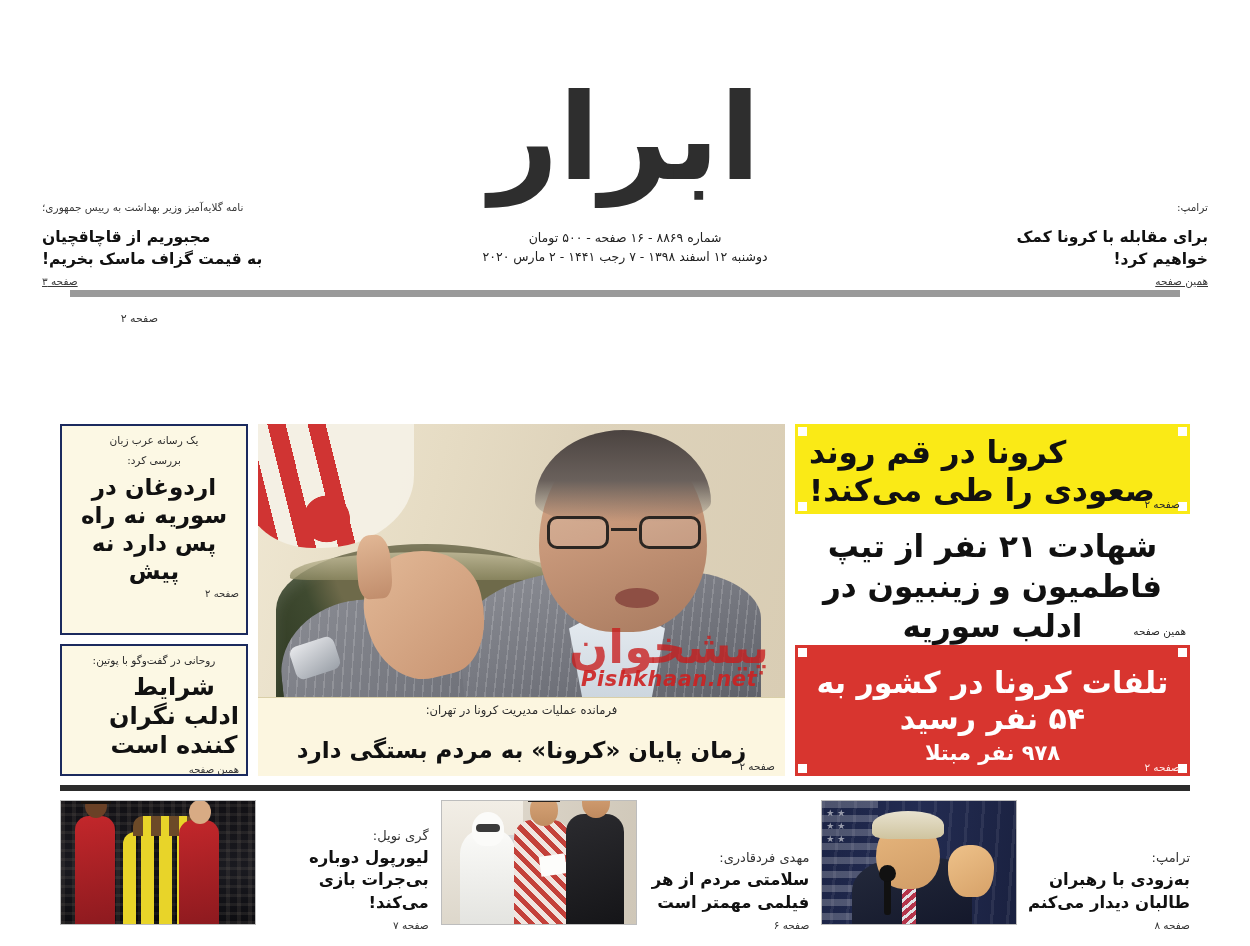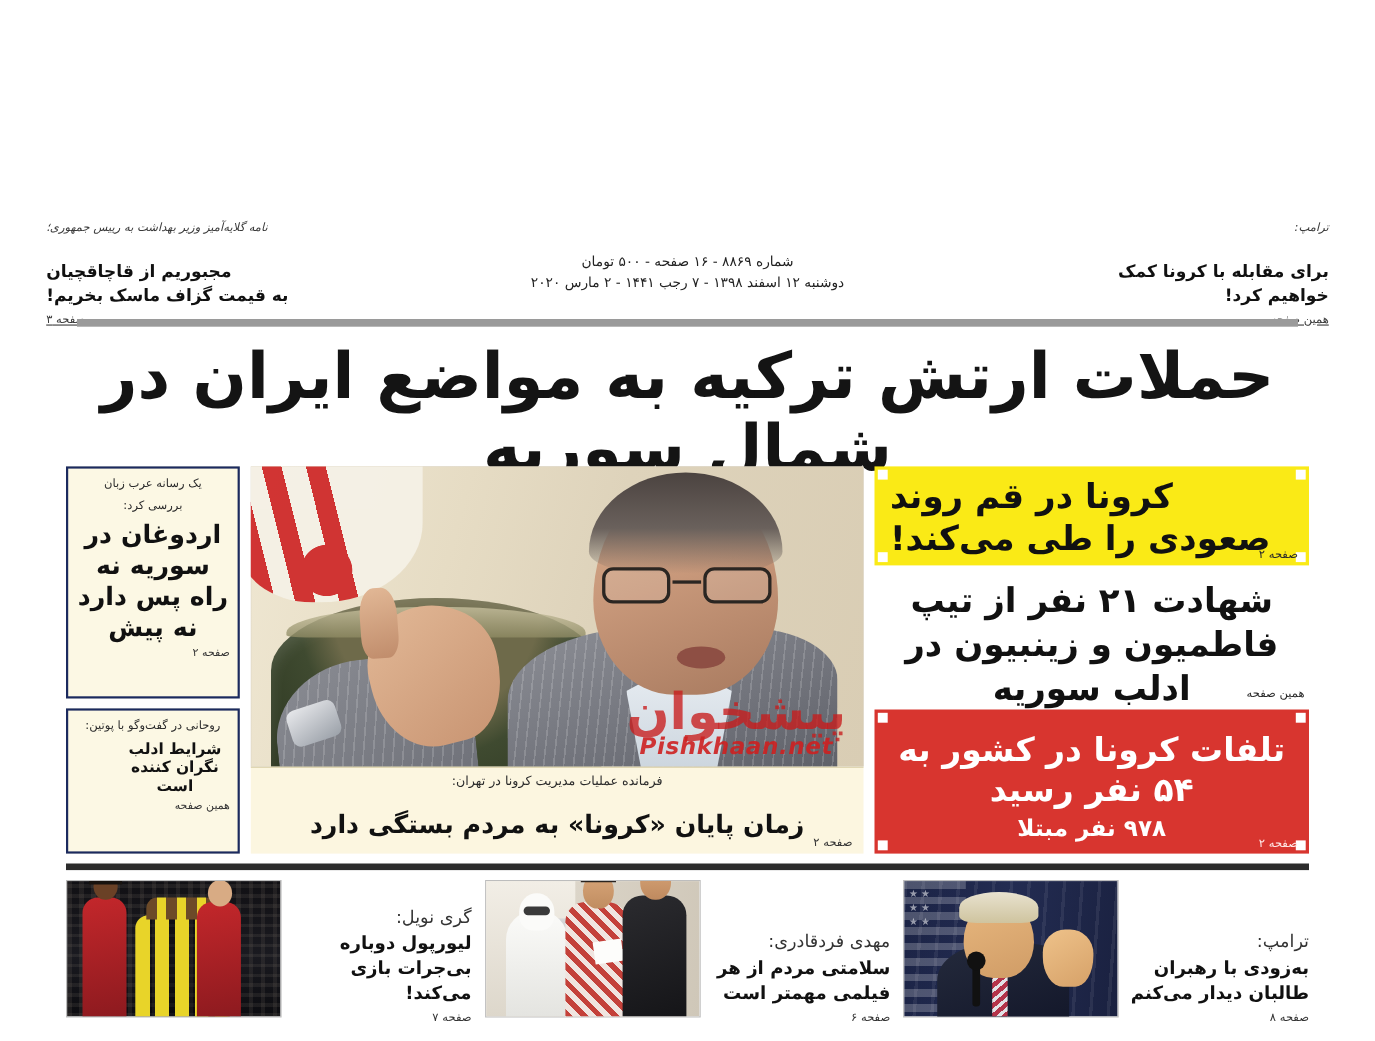--- a/index.html
+++ b/index.html
@@ -51,22 +51,21 @@
     top: 200px;
     width: 235px;
   }
   .corner-left { left: 42px; text-align: left; }
   .corner-right { right: 42px; text-align: right; }
 
   .corner-kicker {
     font-size: 10.5px;
     color: #3a3a3a;
     line-height: 1.5;
-    margin-bottom: 20px;
-    font-style: italic;
+    margin-bottom: 10px;
   }
   .corner-title {
     font-size: 15.5px;
     font-weight: bold;
     color: #111;
     line-height: 1.45;
   }
   .corner-ref {
     font-size: 10.5px;
     color: #3a3a3a;
@@ -113,21 +112,21 @@
     left: 60px;
     right: 60px;
     height: 352px;
     display: flex;
     flex-direction: row-reverse;
     gap: 10px;
   }
 
   
   .col-side {
-    width: 158px;
+    width: 188px;
     display: flex;
     flex-direction: column;
     gap: 9px;
     flex: none;
   }
   .side-box {
     border: 2px solid #1b2a5e;
     background: #fcf8e4;
     padding: 7px 7px 5px 7px;
     text-align: center;
@@ -139,21 +138,21 @@
     color: #2b2b2b;
     line-height: 1.5;
     margin-bottom: 4px;
   }
   .side-title {
     font-size: 23px;
     font-weight: bold;
     color: #111;
     line-height: 1.22;
   }
-  .side-title.sm { font-size: 14px; margin-left: 40px; }
+  .side-title.sm { font-size: 24px; margin-left: 40px; }
   .side-ref {
     font-size: 10px;
     color: #333;
     text-align: right;
     margin-top: 3px;
   }
 
   
   .col-center {
     flex: 1;
@@ -444,21 +443,21 @@
     gap: 10px;
   }
   .bottom-text {
     flex: 1;
     display: flex;
     flex-direction: column;
     justify-content: flex-end;
     padding-bottom: 4px;
     text-align: right;
   }
-  .bt-kicker { font-size: 16px; color: #333; margin-bottom: 4px; }
+  .bt-kicker { font-size: 13px; color: #333; margin-bottom: 4px; }
   .bt-title { font-size: 16.5px; font-weight: bold; color: #111; line-height: 1.38; }
   .bt-ref { font-size: 10.5px; color: #333; margin-top: 4px; }
 
   .bottom-photo {
     width: 196px;
     height: 125px;
     flex: none;
     border: 1px solid #bdbdbd;
     overflow: hidden;
     position: relative;
@@ -516,37 +515,37 @@
 
   <div class="masthead">
 
     <div class="corner-block corner-left">
       <div class="corner-kicker">نامه گلایه‌آمیز وزیر بهداشت به رییس جمهوری؛</div>
       <div class="corner-title">مجبوریم از قاچاقچیان</div>
       <div class="corner-title">به قیمت گزاف ماسک بخریم!</div>
       <div class="corner-ref">صفحه ۳</div>
     </div>
 
+    <div class="masthead-logo">ابرار</div>
 
     <div class="masthead-issue">
       <div>شماره ۸۸۶۹ - ۱۶ صفحه - ۵۰۰ تومان</div>
       <div>دوشنبه ۱۲ اسفند ۱۳۹۸ - ۷ رجب ۱۴۴۱ - ۲ مارس ۲۰۲۰</div>
     </div>
 
     <div class="corner-block corner-right">
       <div class="corner-kicker">ترامپ:</div>
       <div class="corner-title">برای مقابله با کرونا کمک خواهیم کرد!</div>
       <div class="corner-ref">همین صفحه</div>
     </div>
 
     <div class="rule-top"></div>
   </div>
 
   <div class="lead-wrap">
-    <div class="lead-headline">حملات ارتش ترکیه به مواضع ایران در شمال سوریه</div>
     <div class="lead-ref">صفحه ۲</div>
   </div>
 
   <div class="body-grid">
 
     <div class="col-side">
 
       <div class="side-box tall">
         <div class="side-kicker">یک رسانه عرب زبان</div>
         <div class="side-kicker">بررسی کرد:</div>

